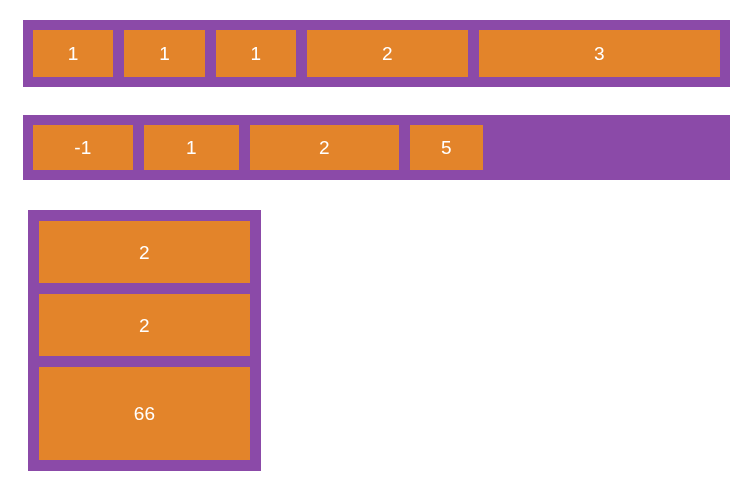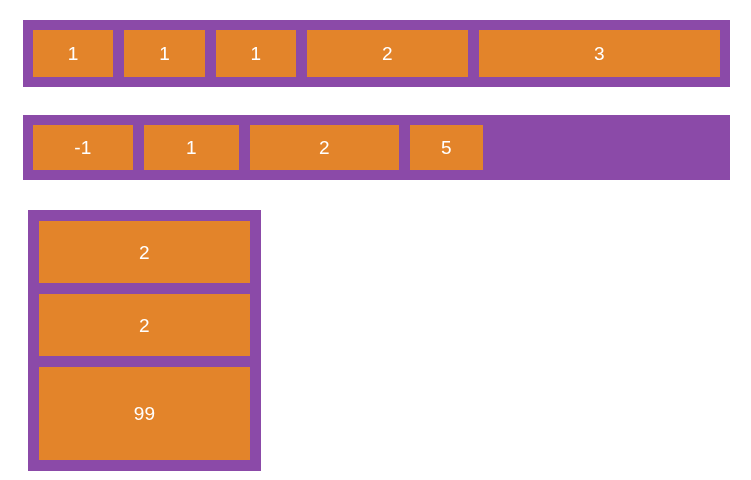--- a/index.html
+++ b/index.html
@@ -98,16 +98,16 @@
   <div class="flex-container row-container" id="row-basis">
     <div class="flex-item">-1</div>
     <div class="flex-item">1</div>
     <div class="flex-item">2</div>
     <div class="flex-item">5</div>
   </div>
 
   <div class="flex-container col-container" id="col-grow">
     <div class="flex-item">2</div>
     <div class="flex-item">2</div>
-    <div class="flex-item">99</div>
+    <div class="flex-item">66</div>
   </div>
 
 </div>
 
 </body></html>

